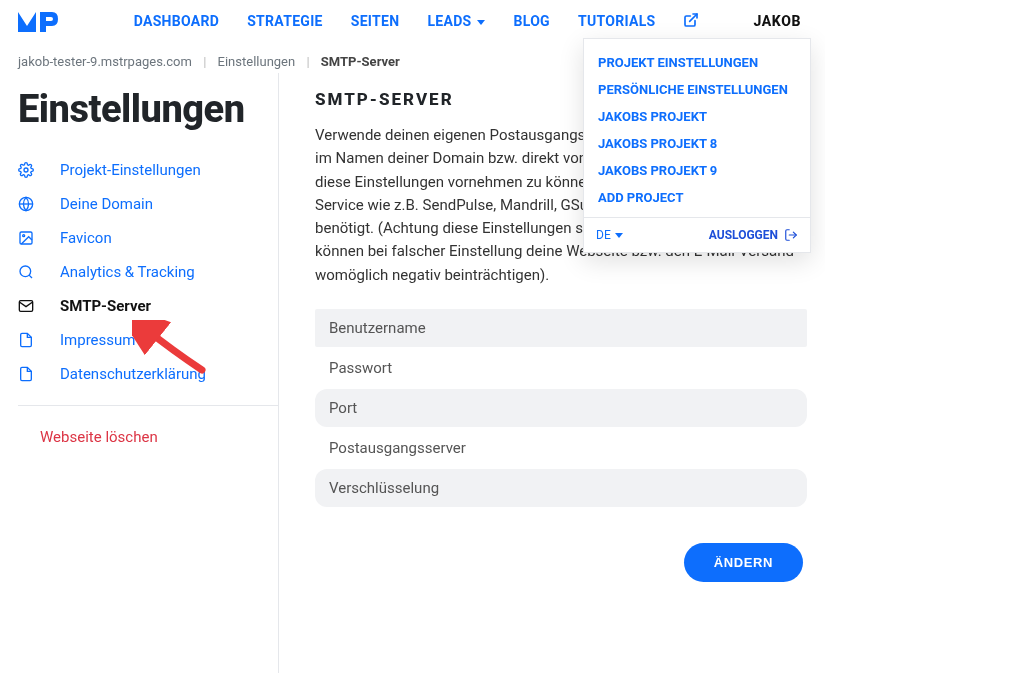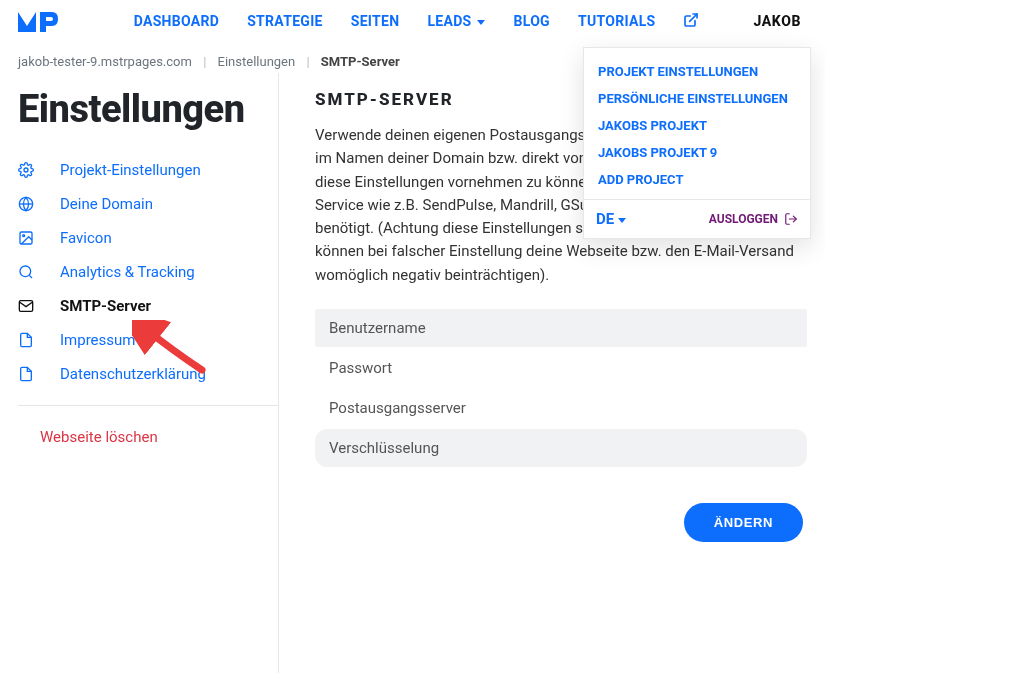--- a/index.html
+++ b/index.html
@@ -20,27 +20,27 @@
   .topbar{display:flex;align-items:center;justify-content:space-between;padding:10px 24px 10px 18px;}
   .brand{display:flex;align-items:center;gap:6px;}
   .brand .logo{width:46px;height:22px;}
   .nav{display:flex;align-items:center;gap:28px;}
   .nav a{font-weight:700;font-size:14px;letter-spacing:.3px;color:var(--blue);}
   .nav a.has-caret::after{content:"";display:inline-block;margin-left:6px;border-left:4px solid transparent;border-right:4px solid transparent;border-top:5px solid var(--blue);vertical-align:middle;}
   .nav .ext-icon{color:var(--blue);}
   .nav .user{color:#111;font-weight:800;letter-spacing:.6px;padding-left:6px;margin-left:20px;}
 
   
-  .dropdown{position:absolute;top:47px;right:14px;width:228px;background:#fff;border:1px solid var(--border);box-shadow:0 8px 24px rgba(0,0,0,.12);padding:10px 0 6px;z-index:50;}
+  .dropdown{position:absolute;top:38px;right:14px;width:228px;background:#fff;border:1px solid var(--border);box-shadow:0 8px 24px rgba(0,0,0,.12);padding:10px 0 6px;z-index:50;}
   .dropdown .item{display:block;padding:6px 14px;font-weight:700;font-size:13px;color:var(--blue);}
   .dropdown hr{border:none;border-top:1px solid var(--border);margin:6px 0;}
   .dropdown .bottom{display:flex;align-items:center;justify-content:space-between;padding:4px 12px;}
-  .dropdown .lang{color:var(--blue);font-weight:700;font-size:15px;}
+  .dropdown .lang{color:var(--blue);font-weight:400;font-size:12px;}
   .dropdown .lang .caret{display:inline-block;margin-left:4px;border-left:4px solid transparent;border-right:4px solid transparent;border-top:5px solid var(--blue);vertical-align:middle;}
-  .dropdown .logout{color:#701a75;font-weight:700;font-size:12px;display:flex;align-items:center;gap:6px;}
+  .dropdown .logout{color:#1d4ed8;font-weight:700;font-size:12px;display:flex;align-items:center;gap:6px;}
 
   
   .crumbs{padding:12px 0 0 18px;color:var(--muted);font-size:13px;}
   .crumbs .sep{margin:0 8px;color:#bdbdbd;}
   .crumbs .active{color:#444;font-weight:700;}
 
   
   .content{display:flex;gap:0;padding:4px 18px 0 18px;}
   .sidecol{width:260px;flex:0 0 260px;}
   .maincol{flex:1;border-left:1px solid var(--border);padding:14px 0 0 36px;min-height:600px;}
@@ -98,20 +98,21 @@
           </svg>
       </a>
       <a href="#" class="user">JAKOB</a>
     </nav>
   </div>
 
   <div class="dropdown">
     <a class="item" href="#">PROJEKT EINSTELLUNGEN</a>
     <a class="item" href="#">PERSÖNLICHE EINSTELLUNGEN</a>
     <a class="item" href="#">JAKOBS PROJEKT</a>
+    <a class="item" href="#">JAKOBS PROJEKT 8</a>
     <a class="item" href="#">JAKOBS PROJEKT 9</a>
     <a class="item" href="#">ADD PROJECT</a>
     <hr>
     <div class="bottom">
       <a href="#" class="lang"><span>DE</span><span class="caret"></span></a>
       <a href="#" class="logout">
         <span>AUSLOGGEN</span>
         <svg width="14" height="14" viewBox="0 0 24 24" fill="none" stroke="currentColor" stroke-width="2" stroke-linecap="round" stroke-linejoin="round">
             <path d="M9 21H5a2 2 0 0 1-2-2V5a2 2 0 0 1 2-2h4"></path>
             <polyline points="16 17 21 12 16 7"></polyline>
@@ -189,20 +190,21 @@
       <a href="#" class="danger">Webseite löschen</a>
     </aside>
 
     <main class="maincol">
       <div class="h2">SMTP-SERVER</div>
       <p class="desc">Verwende deinen eigenen Postausgangsserver (SMTP) um deine E-Mails im Namen deiner Domain bzw. direkt von deiner Person zu versenden. Um diese Einstellungen vornehmen zu können wird ein professioneller SMTP-Service wie z.B. SendPulse, Mandrill, GSuite oder ein eigener E-Mail-Server benötigt. (Achtung diese Einstellungen sind nur für Fortgeschrittene und können bei falscher Einstellung deine Webseite bzw. den E-Mail-Versand womöglich negativ beinträchtigen).</p>
 
       <div class="form">
         <div class="frow soft">Benutzername</div>
         <div class="frow">Passwort</div>
+        <div class="frow soft">Port</div>
         <div class="frow">Postausgangsserver</div>
         <div class="frow soft">Verschlüsselung</div>
       </div>
 
       <div class="actions">
         <button class="btn">ÄNDERN</button>
       </div>
     </main>
   </div>
 

